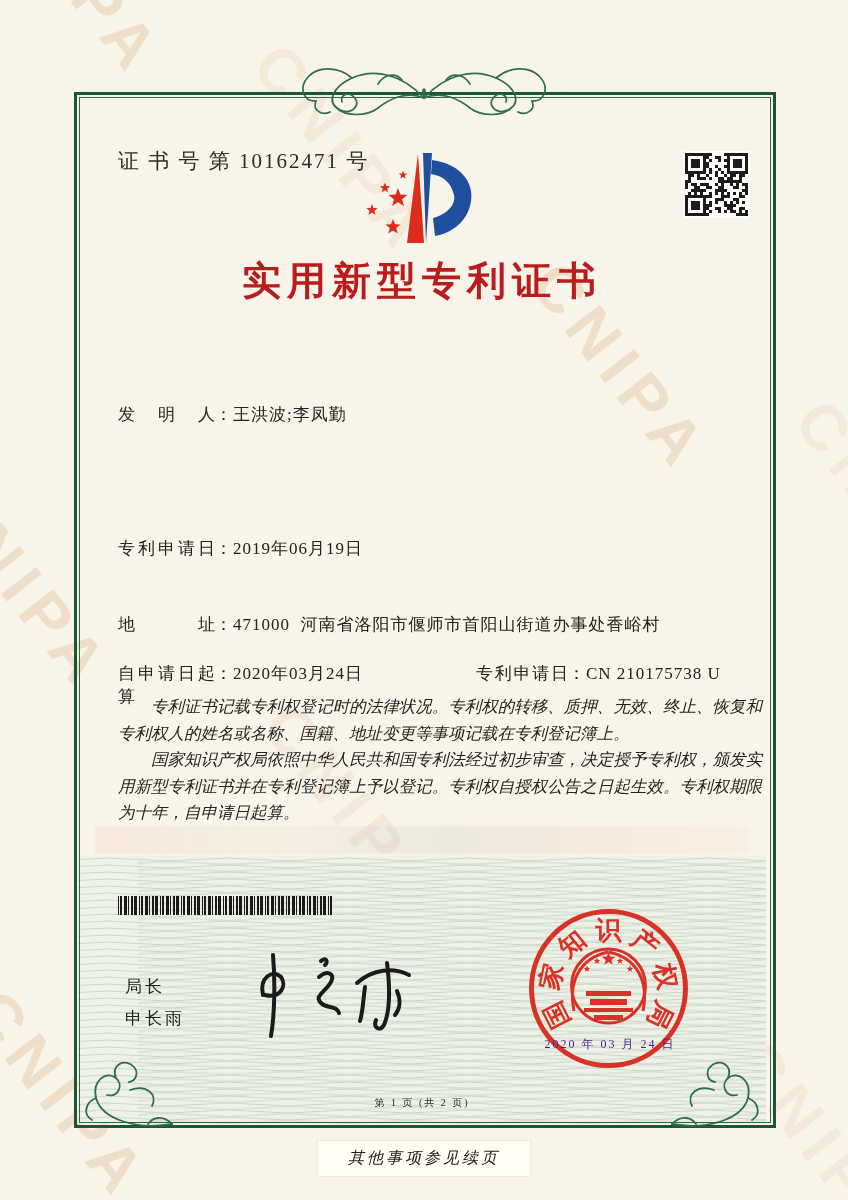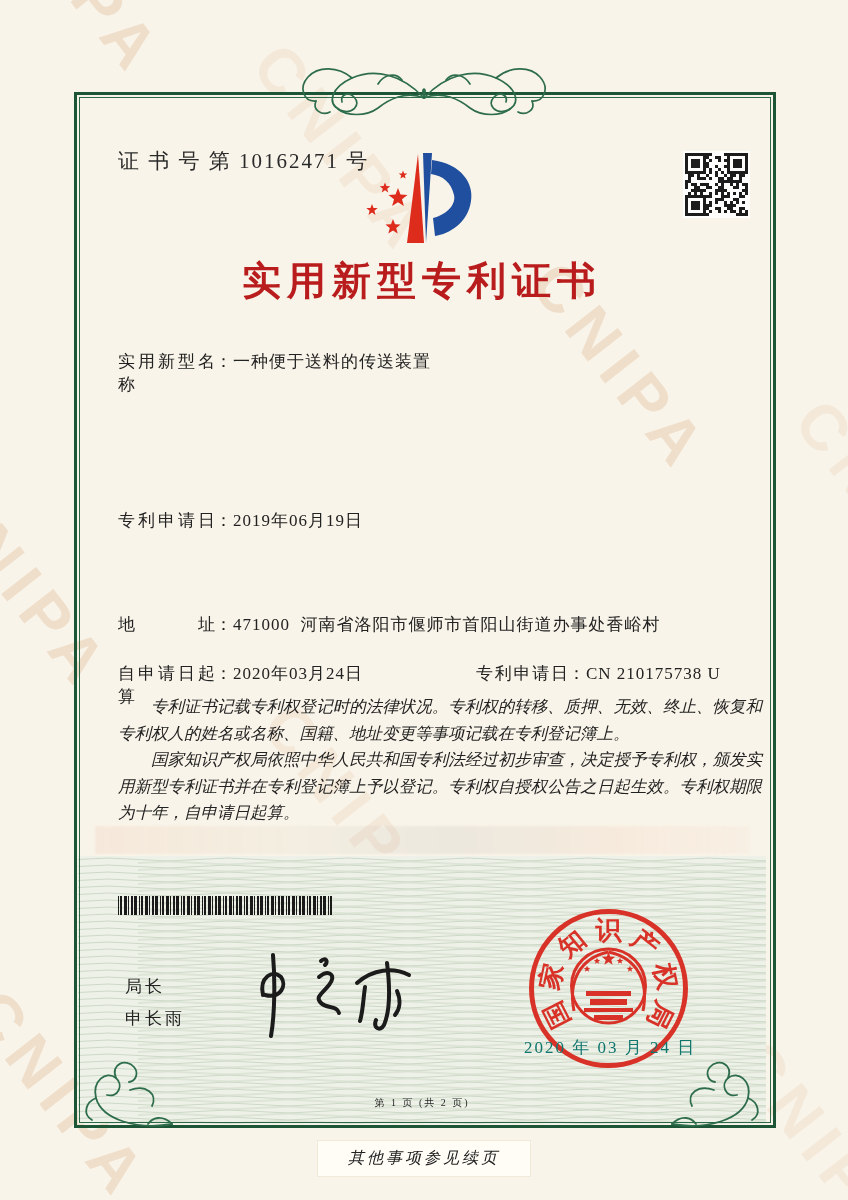--- a/index.html
+++ b/index.html
@@ -62,21 +62,21 @@
   .sig-title,.sig-name{
     position:absolute; left:125px; z-index:4; font-size:17px; letter-spacing:3px;
     font-family:"Liberation Sans","DejaVu Sans",sans-serif; color:#222;
   }
   .sig-title{top:975px;}
   .sig-name{top:1007px;text-align:center;}
   .signature{position:absolute; left:235px; top:943px; z-index:4;}
   .seal{position:absolute; left:516px; top:896px; z-index:4; opacity:0.93;}
   .seal-date{
     position:absolute; left:515px; top:1036px; width:190px; z-index:5;
-    text-align:center; font-size:17px; letter-spacing:2px; color:#0f766e;
+    text-align:center; font-size:12px; letter-spacing:2px; color:#4c1d95;
   }
   .page-info{
     position:absolute; left:74px; top:1096px; width:696px; z-index:4;
     text-align:center; font-size:10px; letter-spacing:2px; color:#2a2a2a;
   }
   .cont-note{
     position:absolute; left:0; top:1140px; width:848px; z-index:4; text-align:center;
   }
   .cont-note span{
     display:inline-block; background:#fffdf6; border:1px solid #f1ead9;
@@ -392,24 +392,24 @@
         <rect x="21" y="60" width="3" height="3"></rect>
         <rect x="51" y="60" width="3" height="3"></rect>
         <rect x="54" y="60" width="3" height="3"></rect>
         <rect x="57" y="60" width="3" height="3"></rect>
         <rect x="60" y="60" width="3" height="3"></rect>
       </g>
     </svg>
 
   <div class="title">实用新型专利证书</div>
 
-  <div class="frow" style="top:350px;">
-    <span class="flabel">实用新型名称</span><span class="fcolon">：</span><span class="fvalue">一种便于送料的传送装置</span>
+  <div class="frow" style="top:403px;">
+    <span class="flabel">发明人</span><span class="fcolon">：</span><span class="fvalue">王洪波;李凤勤</span>
   </div>
-  <div class="frow" style="top:509px;">
+  <div class="frow" style="top:537px;">
     <span class="flabel">专利申请日</span><span class="fcolon">：</span><span class="fvalue">2019年06月19日</span>
   </div>
   <div class="frow" style="top:613px;">
     <span class="flabel">地址</span><span class="fcolon">：</span><span class="fvalue">471000  河南省洛阳市偃师市首阳山街道办事处香峪村</span>
   </div>
   <div class="frow" style="top:662px;">
     <span class="flabel">自申请日起算</span><span class="fcolon">：</span><span class="fvalue">2020年03月24日</span>
     <span class="grant-pair">
       <span class="flabel" style="width:92px;">专利申请日</span><span class="fcolon">：</span><span class="fvalue">CN 210175738 U</span>
     </span>

